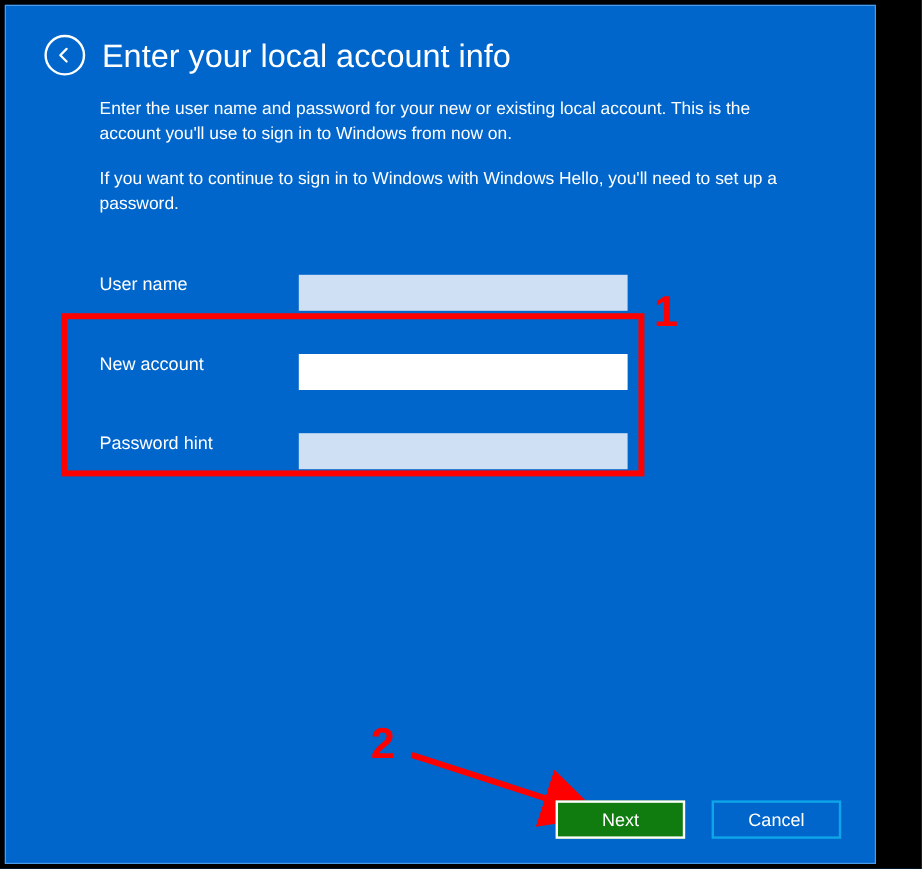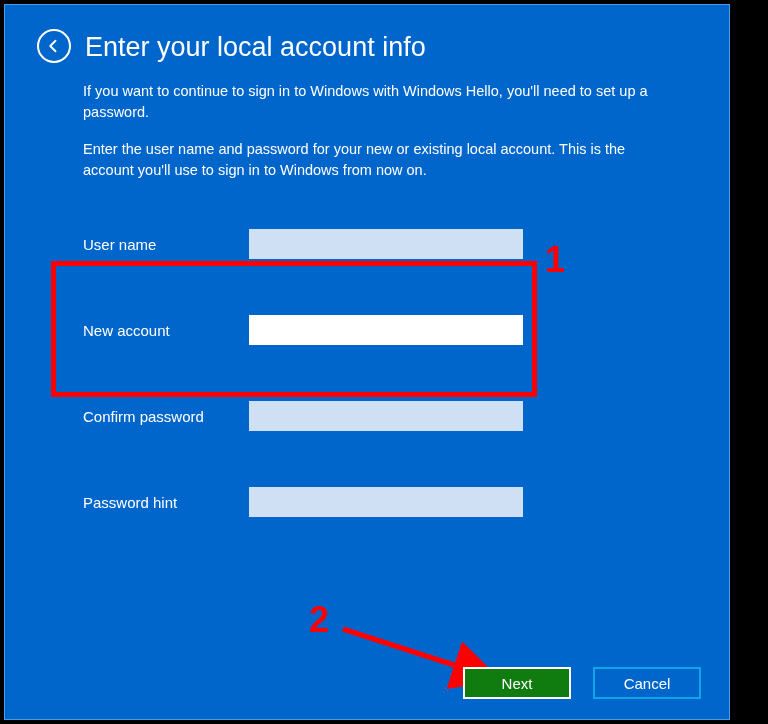--- a/index.html
+++ b/index.html
@@ -51,22 +51,22 @@
       margin-bottom: 16px;
       color: #fff;
       max-width: 580px;
     }
     .form {
       margin-left: 46px;
       margin-top: 48px;
     }
     .row {
       display: flex;
-      align-items: center;
-      margin-bottom: 56px;
+      align-items: flex-start;
+      margin-bottom: 36px;
     }
     .label {
       width: 166px;
       font-size: 15px;
       color: #fff;
     }
     input.txt {
       width: 274px;
       height: 30px;
       border: none;
@@ -139,35 +139,31 @@
 
   <div class="header">
     <div class="back-btn">
       <svg viewBox="0 0 24 24">
         <path d="M14 5 L7 12 L14 19" stroke="#fff" stroke-width="2.5" fill="none" stroke-linecap="round" stroke-linejoin="round"></path>
       </svg>
     </div>
     <div class="title">Enter your local account info</div>
   </div>
 
+  <p class="body-text">Enter the user name and password for your new or existing local account. This is the account you'll use to sign in to Windows from now on.</p>
   <p class="body-text">If you want to continue to sign in to Windows with Windows Hello, you'll need to set up a password.</p>
-  <p class="body-text">Enter the user name and password for your new or existing local account. This is the account you'll use to sign in to Windows from now on.</p>
 
   <div class="form">
     <div class="row">
       <div class="label">User name</div>
       <input type="text" class="txt light" value="" style="">
     </div>
     <div class="row">
       <div class="label">New account</div>
       <input type="password" class="txt white" value="" style="">
-    </div>
-    <div class="row">
-      <div class="label">Confirm password</div>
-      <input type="password" class="txt light" value="" style="">
     </div>
     <div class="row">
       <div class="label">Password hint</div>
       <input type="text" class="txt light" value="" style="">
     </div>
   </div>
 
   <div class="anno-box"></div>
   <div class="anno-label-1">1</div>
   <div class="anno-label-2">2</div>

